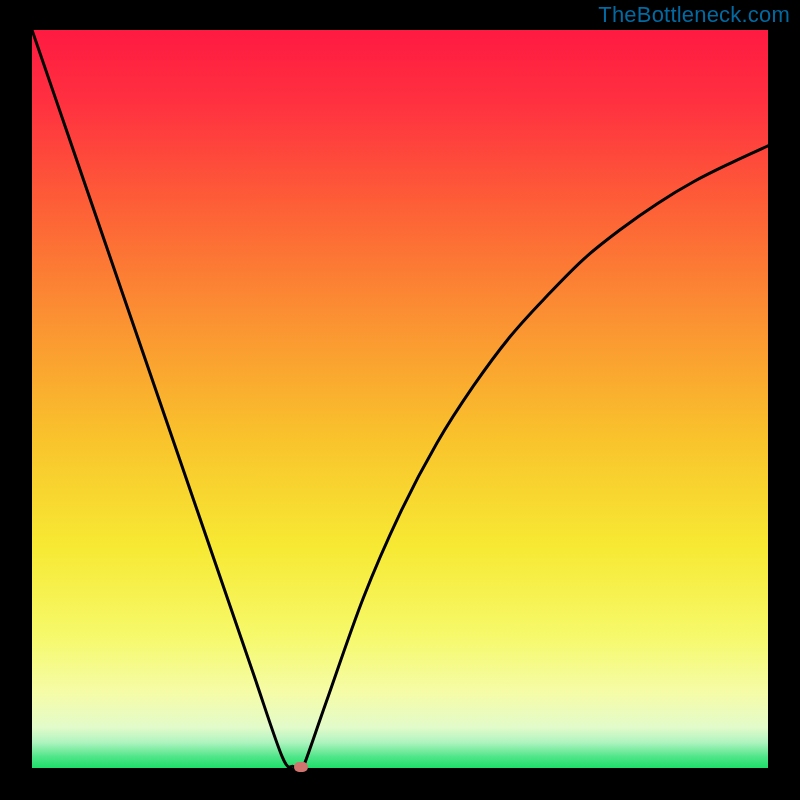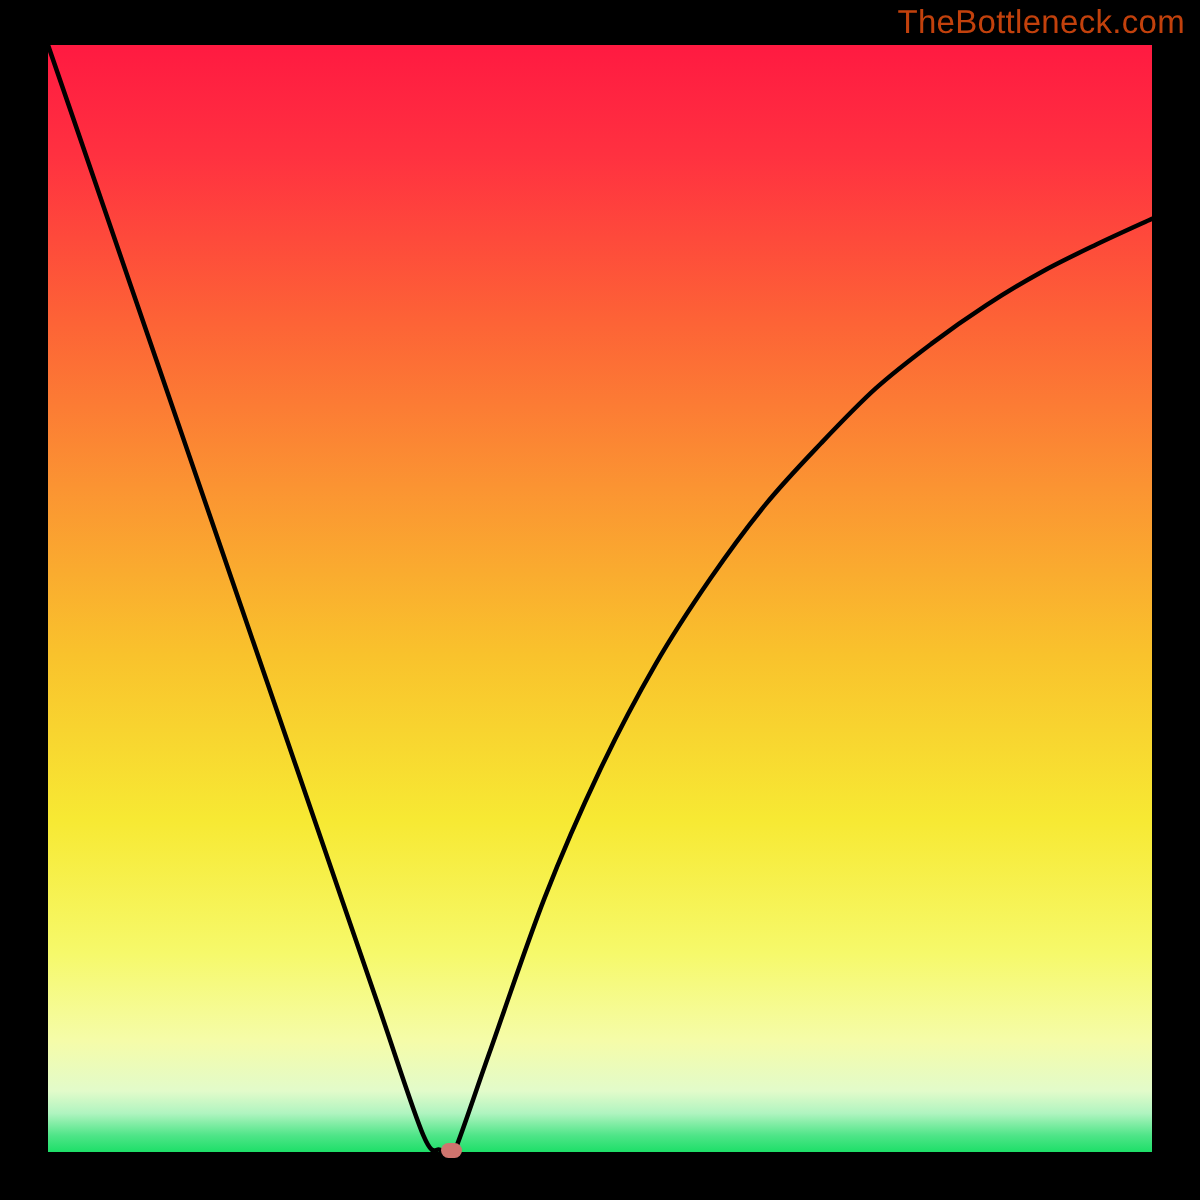--- a/index.html
+++ b/index.html
@@ -13,21 +13,21 @@
   }
   .wrap {
     position: relative;
     width: 800px;
     height: 800px;
   }
   .attribution {
     position: absolute;
     top: 2px;
     right: 10px;
-    color: #c2410c;
+    color: #0369a1;
     font-size: 22px;
     font-weight: 400;
     letter-spacing: 0.2px;
     z-index: 4;
   }
   .plot-frame {
     position: absolute;
     left: 32px;
     top: 30px;
     width: 736px;

